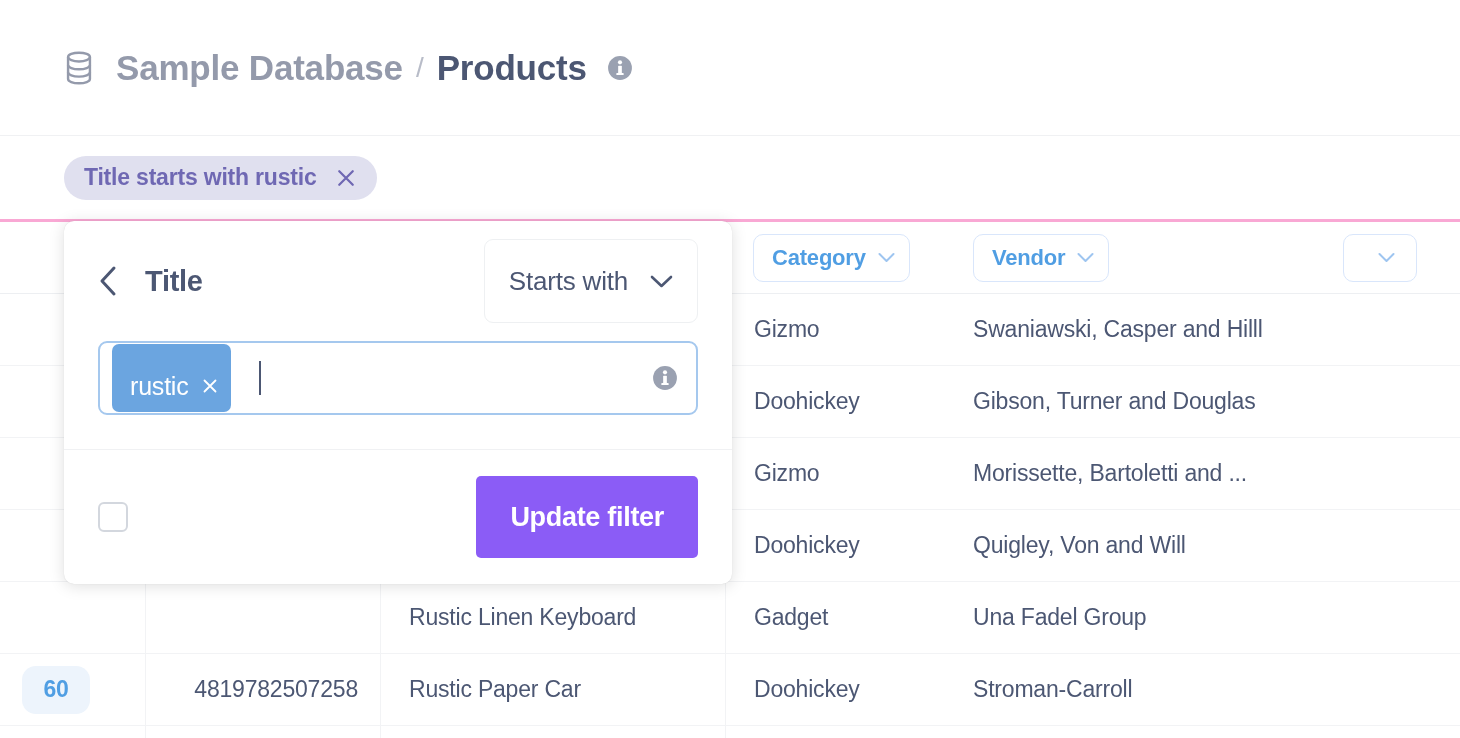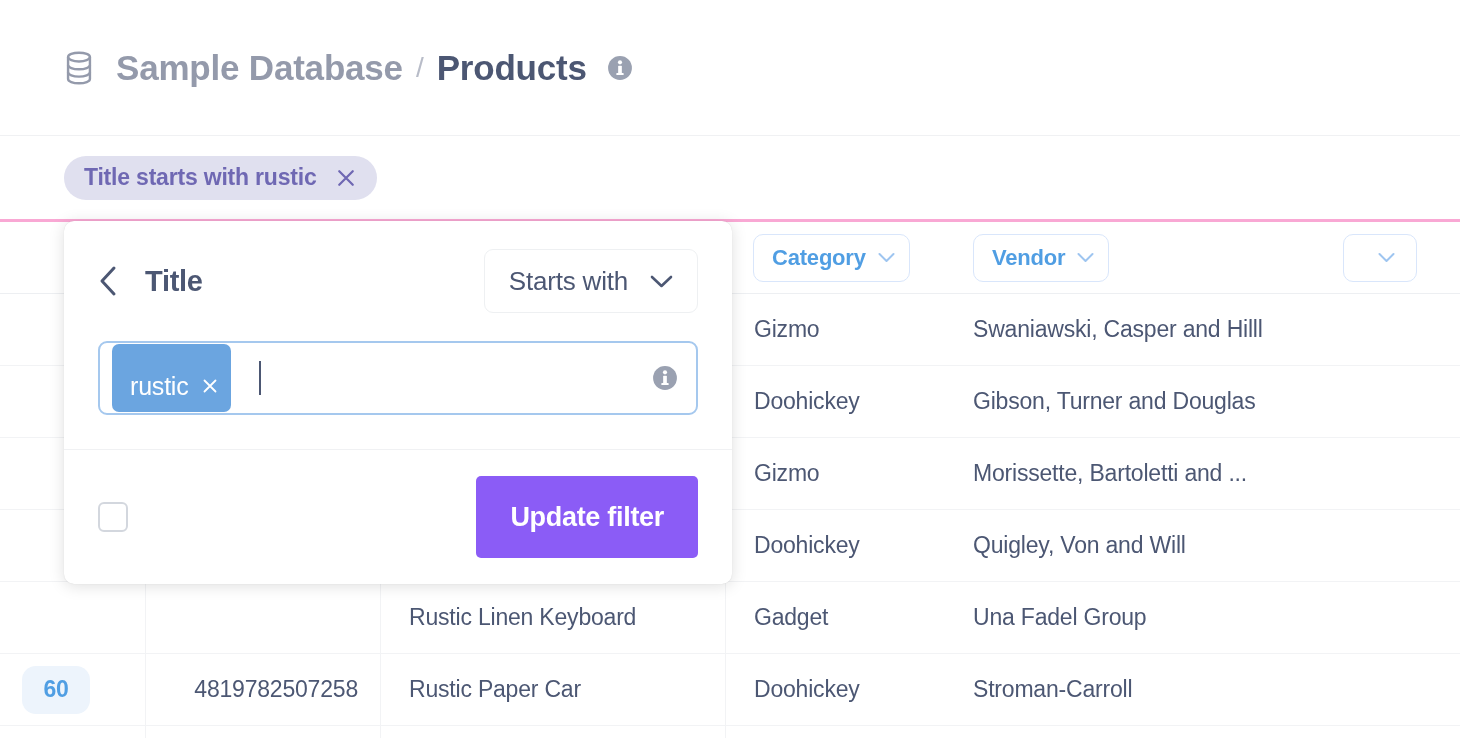--- a/index.html
+++ b/index.html
@@ -227,21 +227,21 @@
     color: #4c5773;
     margin-left: 27px;
     letter-spacing: -0.3px;
   }
   .operator-select {
     margin-left: auto;
     display: inline-flex;
     align-items: center;
     border: 1px solid #eef0f2;
     border-radius: 9px;
-    height: 64px;
+    height: 84px;
     padding: 0 24px;
     box-sizing: border-box;
     cursor: pointer;
     background: #ffffff;
   }
   .operator-label {
     font-size: 26px;
     color: #4c5773;
     letter-spacing: -0.2px;
     font-weight: 400;

